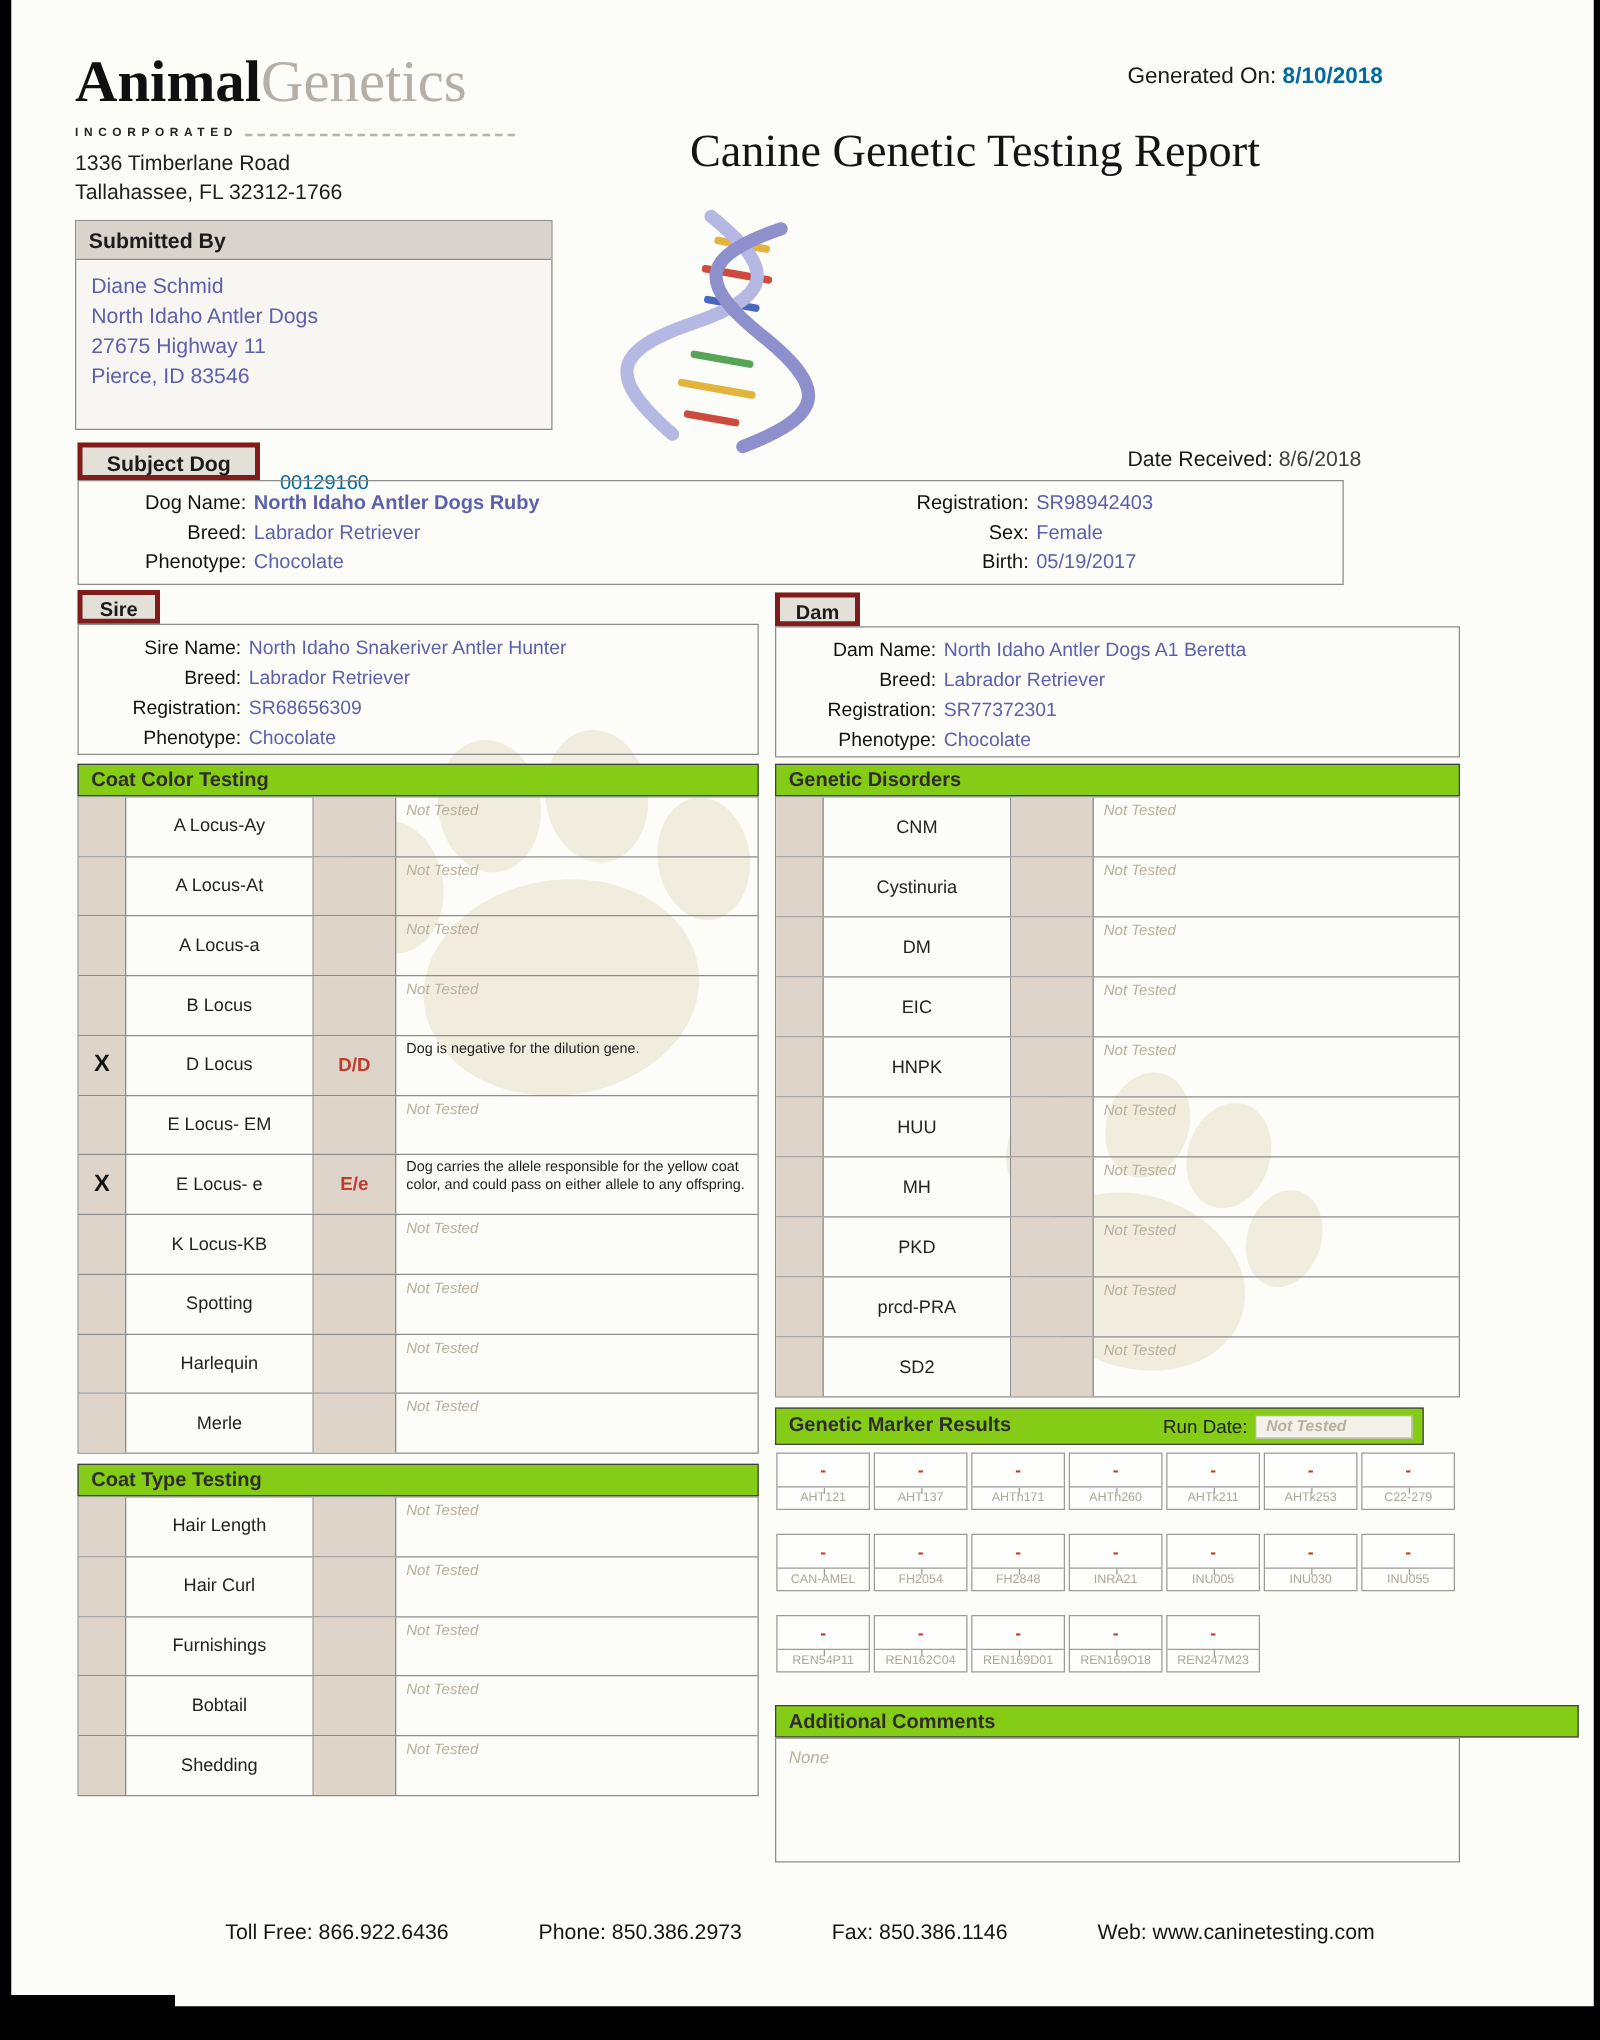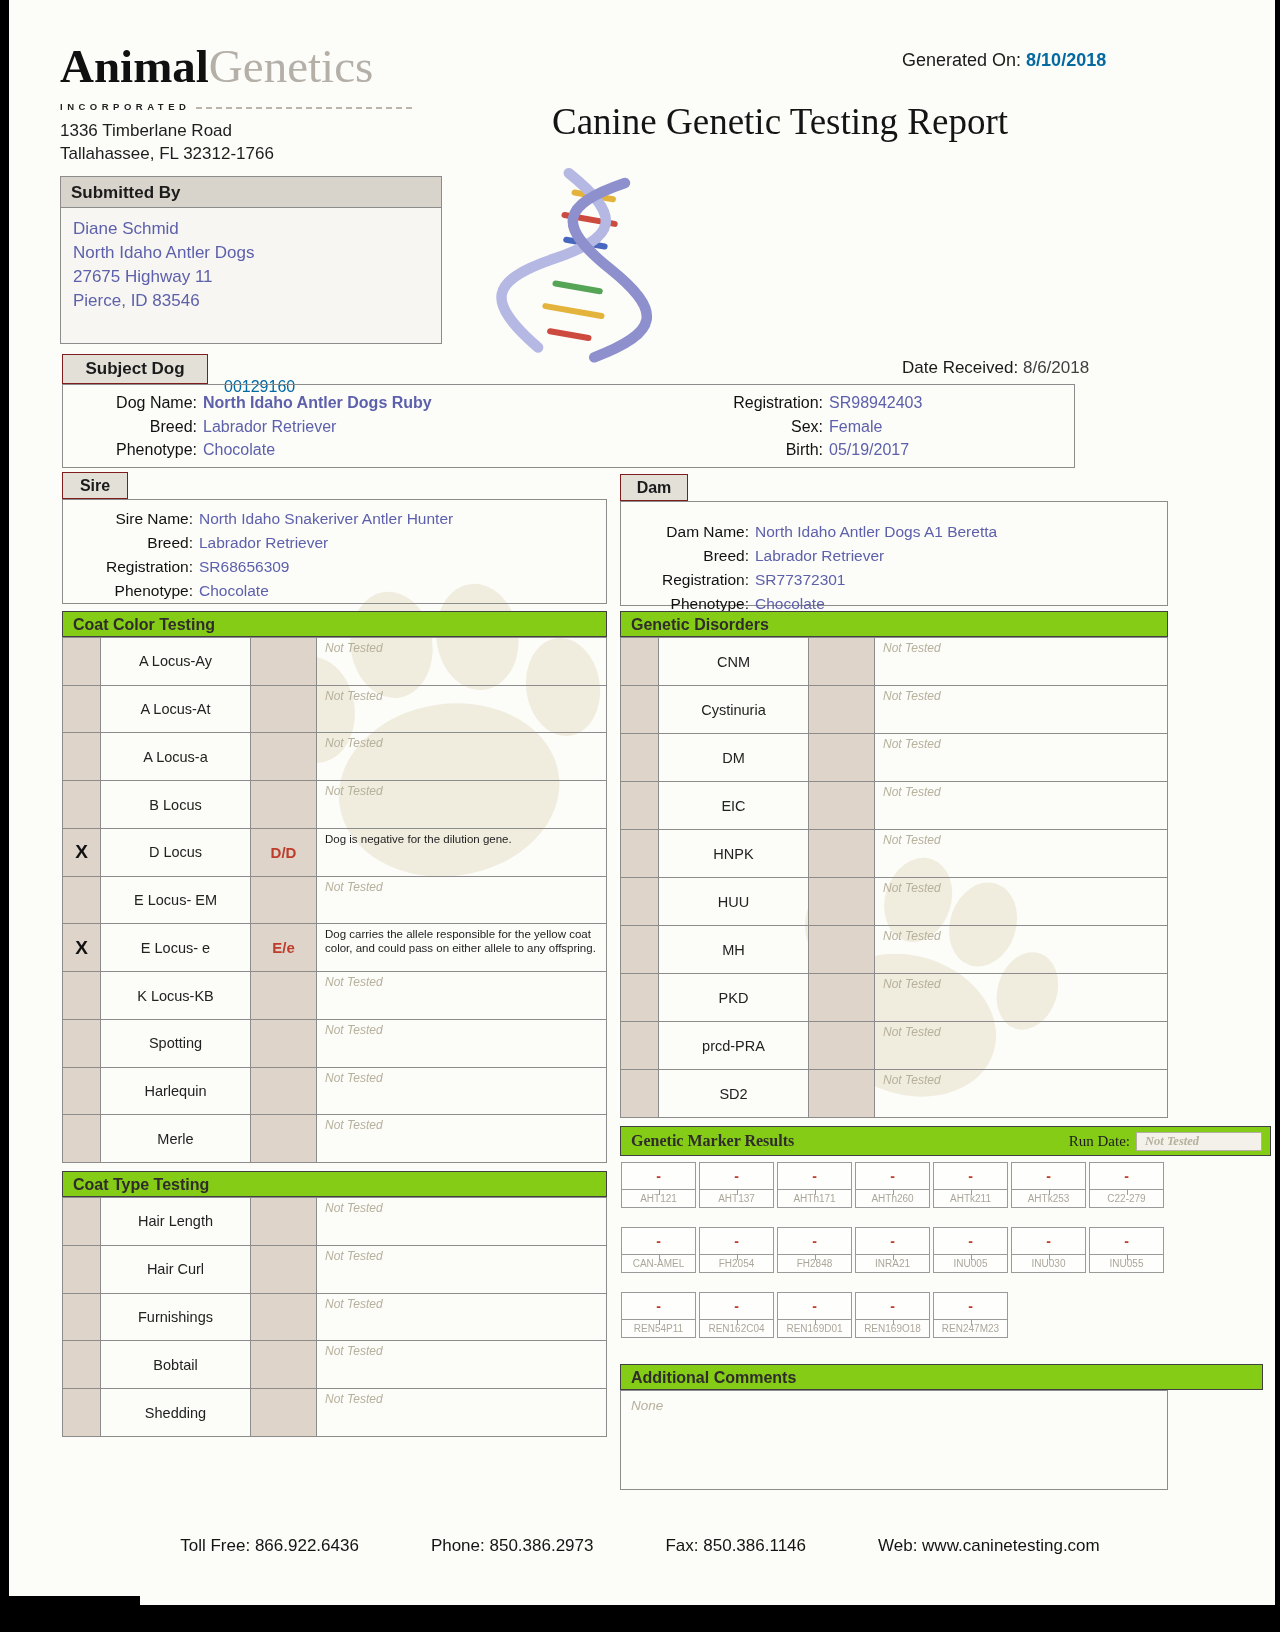--- a/index.html
+++ b/index.html
@@ -32,51 +32,51 @@
                 font-family:"Liberation Serif",serif;font-size:37px;color:#141414;}
 
   
   .submitted-box{position:absolute;left:60px;top:176px;width:382px;height:168px;z-index:2;
                  border:1px solid #8c8c8c;background:#f7f6f2;box-sizing:border-box;}
   .submitted-head{height:31px;background:#d8d4cc;border-bottom:1px solid #8c8c8c;font-weight:bold;
                   font-size:17px;padding:6px 0 0 10px;box-sizing:border-box;color:#1b1b1b;}
   .submitted-body{padding:9px 12px;font-size:17px;line-height:24px;color:#5d60ab;}
 
   
-  .tab{position:absolute;border:1px solid #7f1d1d;background:#e3e0d8;font-weight:bold;color:#1b1b1b;
+  .tab{position:absolute;border:4px solid #7f1d1d;background:#e3e0d8;font-weight:bold;color:#1b1b1b;
        box-sizing:border-box;text-align:center;z-index:2;}
   .subject-tab{left:62px;top:354px;width:146px;height:30px;font-size:17px;line-height:28px;}
   .subject-id{position:absolute;left:224px;top:361px;font-size:16px;z-index:2;}
   .date-received{position:absolute;left:902px;top:358px;font-size:17px;z-index:2;}
   .box{position:absolute;border:1px solid #8c8c8c;box-sizing:border-box;z-index:2;background:transparent;}
   .subject-box{left:62px;top:384px;width:1013px;height:84px;padding-top:6px;}
   .frow{display:flex;line-height:23.5px;font-size:16px;}
   .flabel{text-align:right;padding-right:6px;color:#111;}
   .fvalue{color:#5d60ab;}
   .subj-left{position:absolute;left:0;top:6px;}
   .subj-left .flabel{width:134px;}
   .subj-right{position:absolute;left:638px;top:6px;}
   .subj-right .flabel{width:122px;}
   .sire-tab{left:62px;top:472px;width:66px;height:27px;font-size:16px;line-height:25px;}
   .dam-tab{left:620px;top:474px;width:68px;height:27px;font-size:16px;line-height:25px;}
   .sire-box{left:62px;top:499px;width:545px;height:105px;padding-top:7px;}
   .sire-box .flabel{width:130px;}
-  .dam-box{left:620px;top:501px;width:548px;height:105px;padding-top:18px;}
+  .dam-box{left:620px;top:501px;width:548px;height:105px;padding-top:7px;}
   .dam-box .flabel{width:128px;}
   .sire-box .frow,.dam-box .frow{font-size:15.5px;line-height:24px;}
 
   
   .sec-head{position:absolute;height:26px;background:#84cc16;border:1px solid #404040;z-index:2;
             box-sizing:border-box;font-weight:bold;font-size:16px;color:#2f2c2a;padding:4px 0 0 10px;}
   .cc-head{left:62px;top:611px;width:545px;}
   .ct-head{left:62px;top:1171px;width:545px;}
   .gd-head{left:620px;top:611px;width:548px;}
   .ac-head{left:620px;top:1364px;width:643px;}
-  .gm-head{left:620px;top:1126px;width:651px;height:30px;display:flex;align-items:center;
-           padding:0 8px 0 10px;font-family:Liberation Serif, serif;}
+  .gm-head{left:620px;top:1126px;width:519px;height:30px;display:flex;align-items:center;
+           padding:0 8px 0 10px;}
   .gm-title{font-weight:bold;font-size:16px;color:#2f2c2a;}
   .rd-label{margin-left:auto;font-size:15px;font-weight:normal;color:#1d1d1d;margin-right:6px;}
   .rd-box{width:126px;height:19px;background:#f3f1ea;border:1px solid #b5aea4;box-sizing:border-box;
           font-size:12.5px;font-style:italic;color:#b7b09c;padding:1px 8px;}
 
   
   .ttable{position:absolute;border:1px solid #8c8c8c;box-sizing:border-box;z-index:2;
           display:flex;flex-direction:column;}
   .cc-table{left:62px;top:637px;width:545px;height:526px;}
   .ct-table{left:62px;top:1197px;width:545px;height:240px;}

